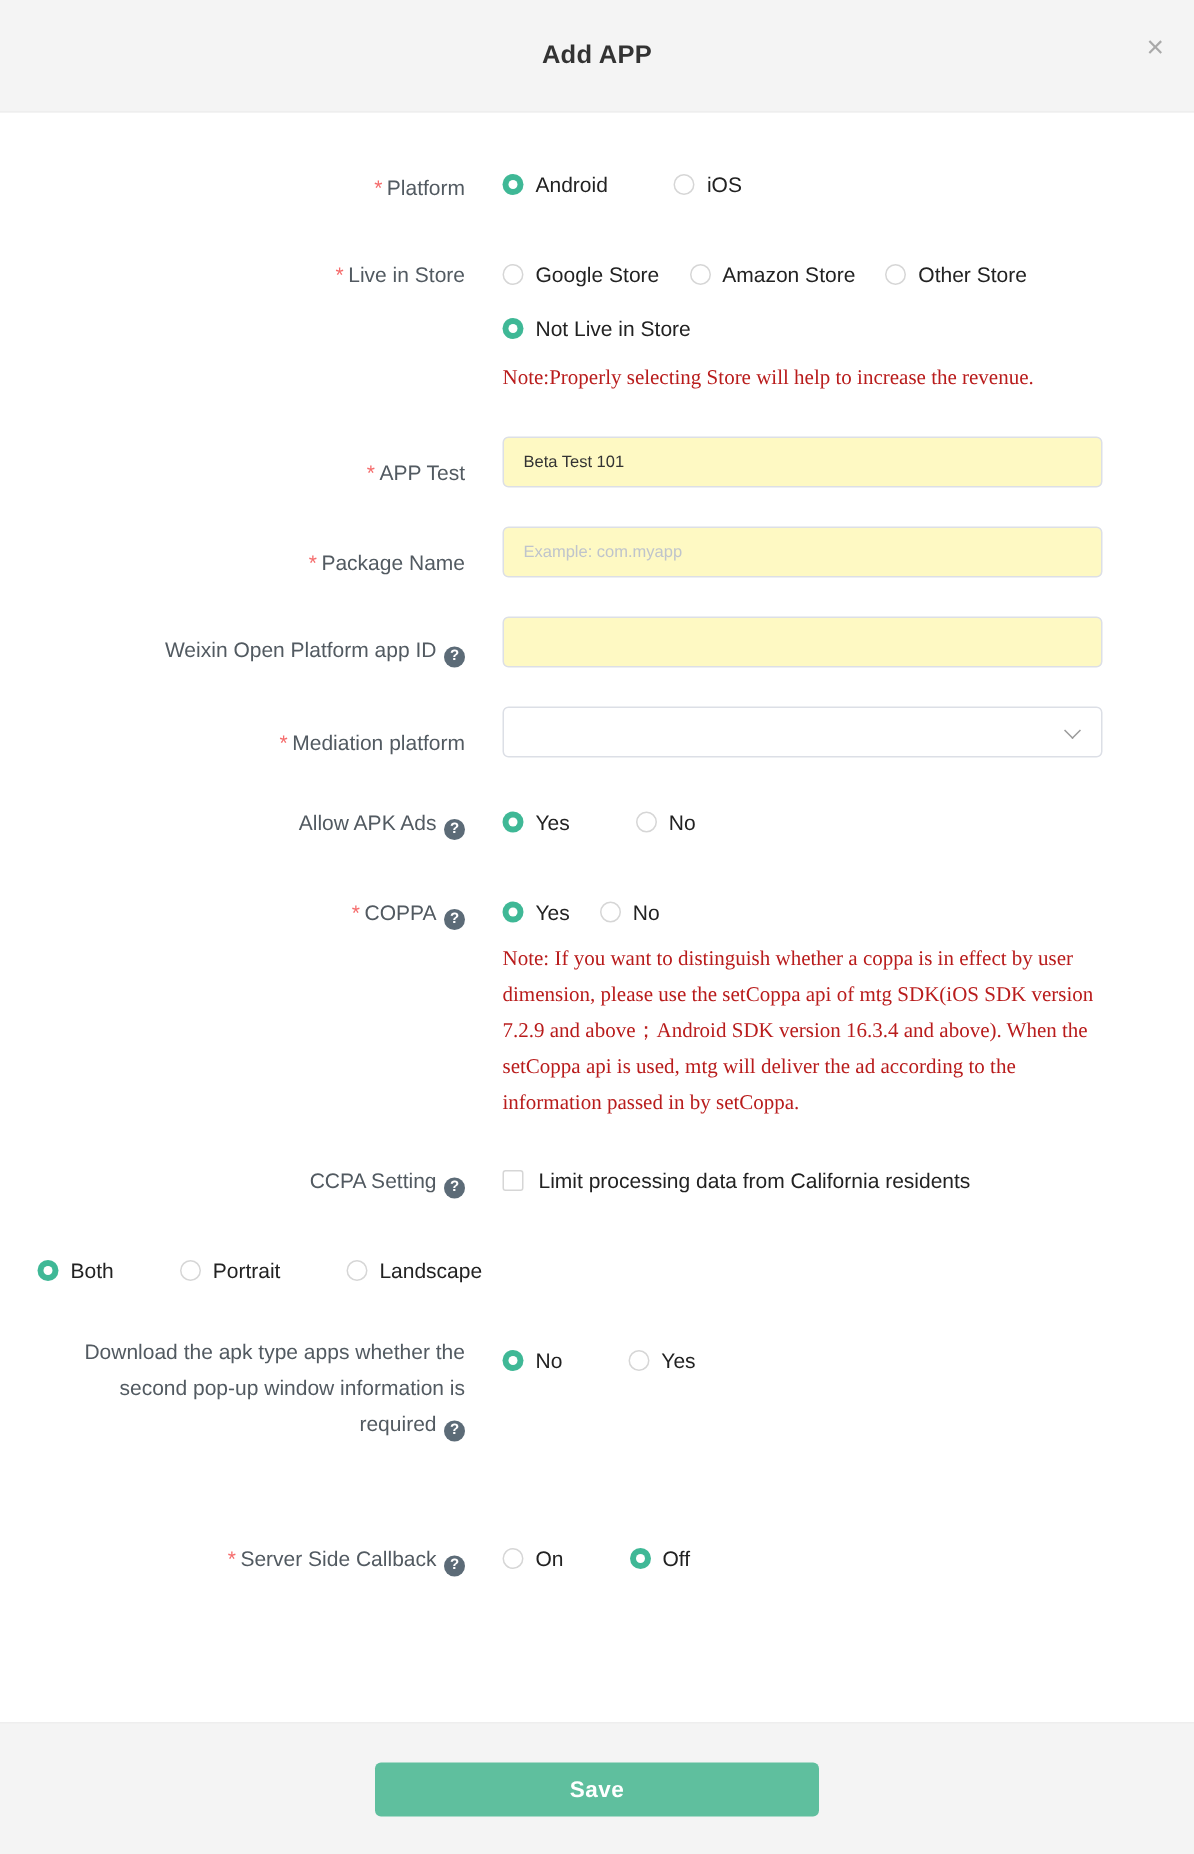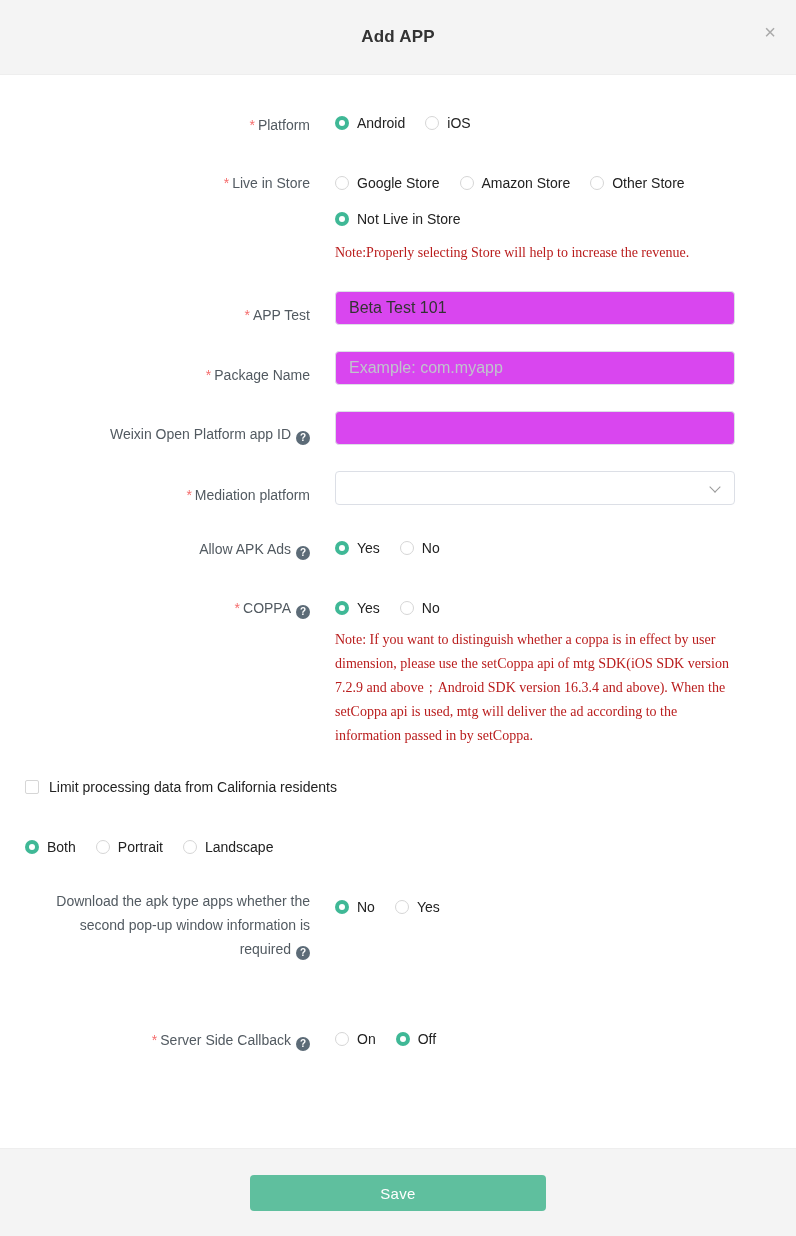--- a/index.html
+++ b/index.html
@@ -14,52 +14,52 @@
 
   
   .form { padding:36px 0 0 0; flex:1; }
   .row { display:flex; }
   .row-center { align-items:flex-end; }
   .row-top { align-items:flex-start; }
   .mb36{margin-bottom:36px}.mb26{margin-bottom:26px}.mb31{margin-bottom:31px}.mb27{margin-bottom:27px}.mb30{margin-bottom:30px}.mb66{margin-bottom:66px}
 
   .label-col { width:310px; flex-shrink:0; text-align:right; font-size:14px; color:#525a61; line-height:20px; }
   .row-top .label-col { line-height:24px;padding-left:44px; }
-  .control-col { margin-left:25px; width:400px; }
+  .control-col { margin-left:25px; width:400px;gap:24px; }
 
   .req { color:#f56c6c; margin-right:3px; }
 
   .help { display:inline-block; width:14px; height:14px; border-radius:50%; background:#5c6b77; color:#fff; font-size:10px; line-height:14px; text-align:center; margin-left:5px; vertical-align:-2px; font-weight:700; }
 
   
   .opt { display:inline-flex; align-items:center; margin-right:20px; cursor:pointer; }
   .opt:last-child { margin-right:0; }
   .radio { width:14px; height:14px; border-radius:50%; border:1px solid #d6d6d6; background:#fff; margin-right:8px; flex-shrink:0; position:relative; }
   .radio.checked { border:none; background:#3fb896; }
   .radio.checked::after { content:''; position:absolute; top:4px; left:4px; width:6px; height:6px; border-radius:50%; background:#fff; }
   .opt-text { font-size:14px; color:#222; line-height:24px; }
   .checkbox { width:14px; height:14px; border:1px solid #d6d6d6; border-radius:2px; background:#fff; margin-right:10px; flex-shrink:0; }
 
   .ctrl-line { display:flex; align-items:center; height:24px; }
   .ctrl-line + .ctrl-line { margin-top:12px; }
   .note { margin-top:10px; font-size:14px; color:#b91c1c; line-height:24px; width:400px;font-family:Liberation Serif, serif; }
   .note.tight { margin-top:8px; }
 
   
-  .text-input { width:400px; height:34px; border:1px solid #dcdfe6; border-radius:4px; padding:0 13px; font-size:16px; color:#333; font-family:inherit; outline:none; background:#d946ef; }
+  .text-input { width:400px; height:34px; border:1px solid #dcdfe6; border-radius:4px; padding:0 13px; font-size:11px; color:#333; font-family:inherit; outline:none; background:#fef9c3; }
   .text-input::placeholder { color:#bfc4cc; }
   .select { position:relative; width:400px; height:34px; border:1px solid #dcdfe6; border-radius:4px; background:#fff; cursor:pointer; }
   .select .sel-value { line-height:32px; padding:0 28px 0 13px; font-size:14px; color:#333; }
   .chevron { position:absolute; right:15px; top:11px; width:8px; height:8px; border-right:1.5px solid #9a9a9a; border-bottom:1.5px solid #9a9a9a; transform:rotate(45deg); }
 
   .offset6 { margin-top:6px; }
 
   
   .footer { height:88px; background:#f4f4f4; border-top:1px solid #eeeeee; }
-  .save-btn { display:block; margin:26px auto 0; width:296px; height:36px; background:#5fbf9e; border:none; border-radius:4px; color:#fff; font-size:15px; font-weight:400; font-family:inherit; cursor:pointer; letter-spacing:.3px; }
+  .save-btn { display:block; margin:26px auto 0; width:296px; height:36px; background:#5fbf9e; border:none; border-radius:4px; color:#fff; font-size:15px; font-weight:700; font-family:inherit; cursor:pointer; letter-spacing:.3px; }
 </style>
 </head>
 <body>
 
 <div class="modal">
 
   <div class="header">
     <div class="title">Add APP</div>
     <div class="close">×</div>
   </div>
@@ -163,20 +163,21 @@
           <label class="opt">
               <span class="radio"></span>
               <span class="opt-text">No</span>
             </label>
         </div>
         <div class="note tight">Note: If you want to distinguish whether a coppa is in effect by user dimension, please use the setCoppa api of mtg SDK(iOS SDK version 7.2.9 and above；Android SDK version 16.3.4 and above). When the setCoppa api is used, mtg will deliver the ad according to the information passed in by setCoppa.</div>
       </div>
     </div>
 
     <div class="row row-center mb36">
+      <div class="label-col"><span>CCPA Setting</span><span class="help">?</span></div>
       <div class="control-col ctrl-line">
         <label class="opt">
             <span class="checkbox"></span>
             <span class="opt-text">Limit processing data from California residents</span>
           </label>
       </div>
     </div>
 
     <div class="row row-center mb30">
       <div class="control-col ctrl-line">

